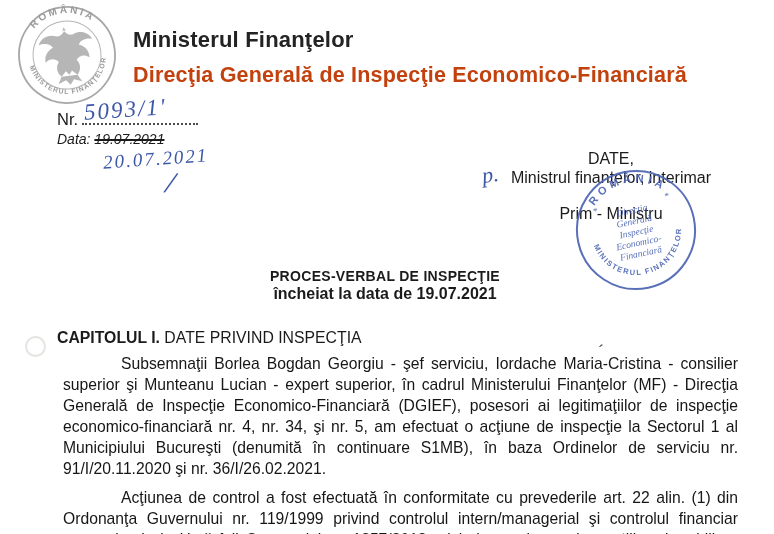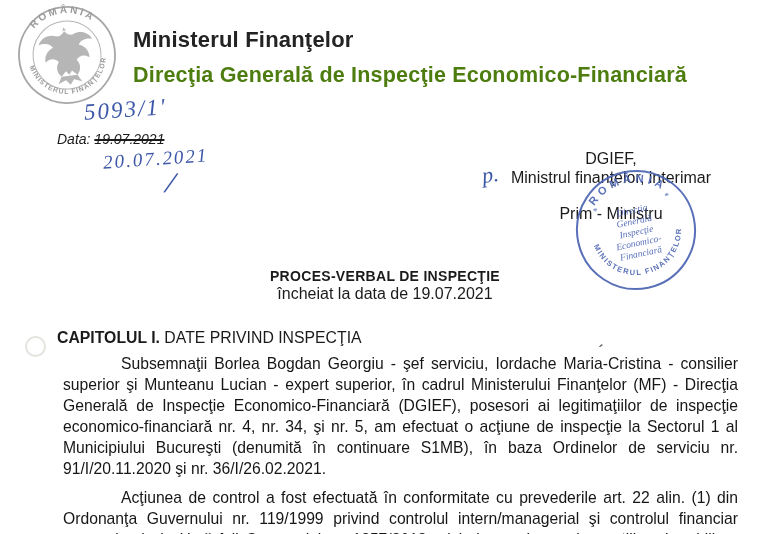--- a/index.html
+++ b/index.html
@@ -7,21 +7,21 @@
     position:relative; width:774px; height:534px; margin:0 auto;
     background:#ffffff; overflow:hidden;
     font-family:"Liberation Sans", sans-serif; color:#1b1b1b;
   }
   
   .seal-logo { position:absolute; left:17px; top:4px; width:100px; height:102px;
     transform:rotate(-7deg); opacity:.88; }
   .org-name { position:absolute; left:133px; top:27px; font-size:22px;
     font-weight:700; letter-spacing:.2px; color:#232323; }
   .org-dir  { position:absolute; left:133px; top:63px; font-size:21.5px;
-    font-weight:700; letter-spacing:.2px; color:#4d7c0f; }
+    font-weight:700; letter-spacing:.2px; color:#c2410c; }
   
   .nr-line   { position:absolute; left:57px; top:110px; font-size:16.5px; }
   .nr-dots   { display:inline-block; width:116px; height:13px; margin-left:4px;
     border-bottom:2px dotted #4c4c4c; }
   .hw { font-family:"Liberation Serif", serif; font-style:italic; color:#3d57a8; }
   .hw-number { position:absolute; left:84px; top:97px; font-size:23px;
     letter-spacing:2px; transform:rotate(-4deg); }
   .data-line { position:absolute; left:57px; top:131px; font-size:14px;font-style:italic; }
   .strike    { text-decoration:line-through; text-decoration-thickness:2px; }
   .hw-date   { position:absolute; left:103px; top:148px; font-size:19px;
@@ -35,21 +35,21 @@
   .ap-minister { margin:0 0 17px 0; }
   .ap-name     { margin:0 0 16px 0; }
   .ap-title    { margin:8px; }
   .hw-p      { position:absolute; left:482px; top:162px; font-size:22px;
     transform:rotate(-8deg); }
   .stamp     { position:absolute; left:572px; top:166px; width:128px; height:128px;
     transform:rotate(-12deg); opacity:.93; }
   
   .title-block { position:absolute; left:0; top:268px; width:770px; text-align:center; }
   .doc-title    { font-size:14px; font-weight:700; letter-spacing:.3px; margin:0; }
-  .doc-subtitle { font-size:16px; margin:1px 0 0 0; }
+  .doc-subtitle { font-size:16px; margin:1px 0 0 0;font-weight:bold; }
   
   .punch-mark { position:absolute; left:25px; top:336px; width:17px; height:17px;
     border:2.5px solid #e4e4e0; border-radius:50%; }
   .chapter { position:absolute; left:57px; top:329px; font-size:15.8px;text-align:center; }
   .chapter .lbl { font-weight:700; }
   .body-text { position:absolute; left:55px; top:345px; width:691px;
     font-size:15.7px; line-height:21px; text-align:justify; color:#161616; }
   .body-text p { margin:8px; text-indent:58px; }
   .pen-tick { position:absolute; left:598px; top:342px; font-size:17px;
     color:#3f3f3f; transform:rotate(6deg); }
@@ -80,28 +80,29 @@
                L47,66 L50,70 L53,66 L58,71 C62,67 63,61 59,56 C62,52 67,51 72,55
                C73,49 69,43 63,41 C65,37 71,35 77,37 C74,30 66,27 59,30
                C56,31 53,30 50,26 Z"></path>
       <path d="M42,71 L38,78 L46,75 L50,80 L54,75 L62,78 L58,71 Z"></path>
     </g>
   </svg>
 
   <div class="org-name">Ministerul Finanţelor</div>
   <div class="org-dir">Direcţia Generală de Inspecţie Economico-Financiară</div>
 
+  <div class="nr-line"><span>Nr.</span><span class="nr-dots"></span></div>
   <div class="hw hw-number">5093/1'</div>
 
   <div class="data-line"><span>Data:</span>&nbsp;<span class="strike">19.07.2021</span></div>
   <div class="hw hw-date">20.07.2021</div>
   <div class="hw hw-paraph">/</div>
 
   <div class="approval">
-    <p class="ap-aprob">DGIEF,</p>
+    <p class="ap-aprob">DATE,</p>
     <p class="ap-minister">Ministrul finanţelor, interimar</p>
     <p class="ap-title">Prim - Ministru</p>
   </div>
   <div class="hw hw-p">p.</div>
 
   <svg class="stamp" viewBox="0 0 128 128">
     <defs>
       <path id="stampTop" d="M 16,64 A 48,48 0 0 1 112,64" fill="none"></path>
       <path id="stampBottom" d="M 19,64 A 45,45 0 0 0 109,64" fill="none"></path>
     </defs>

